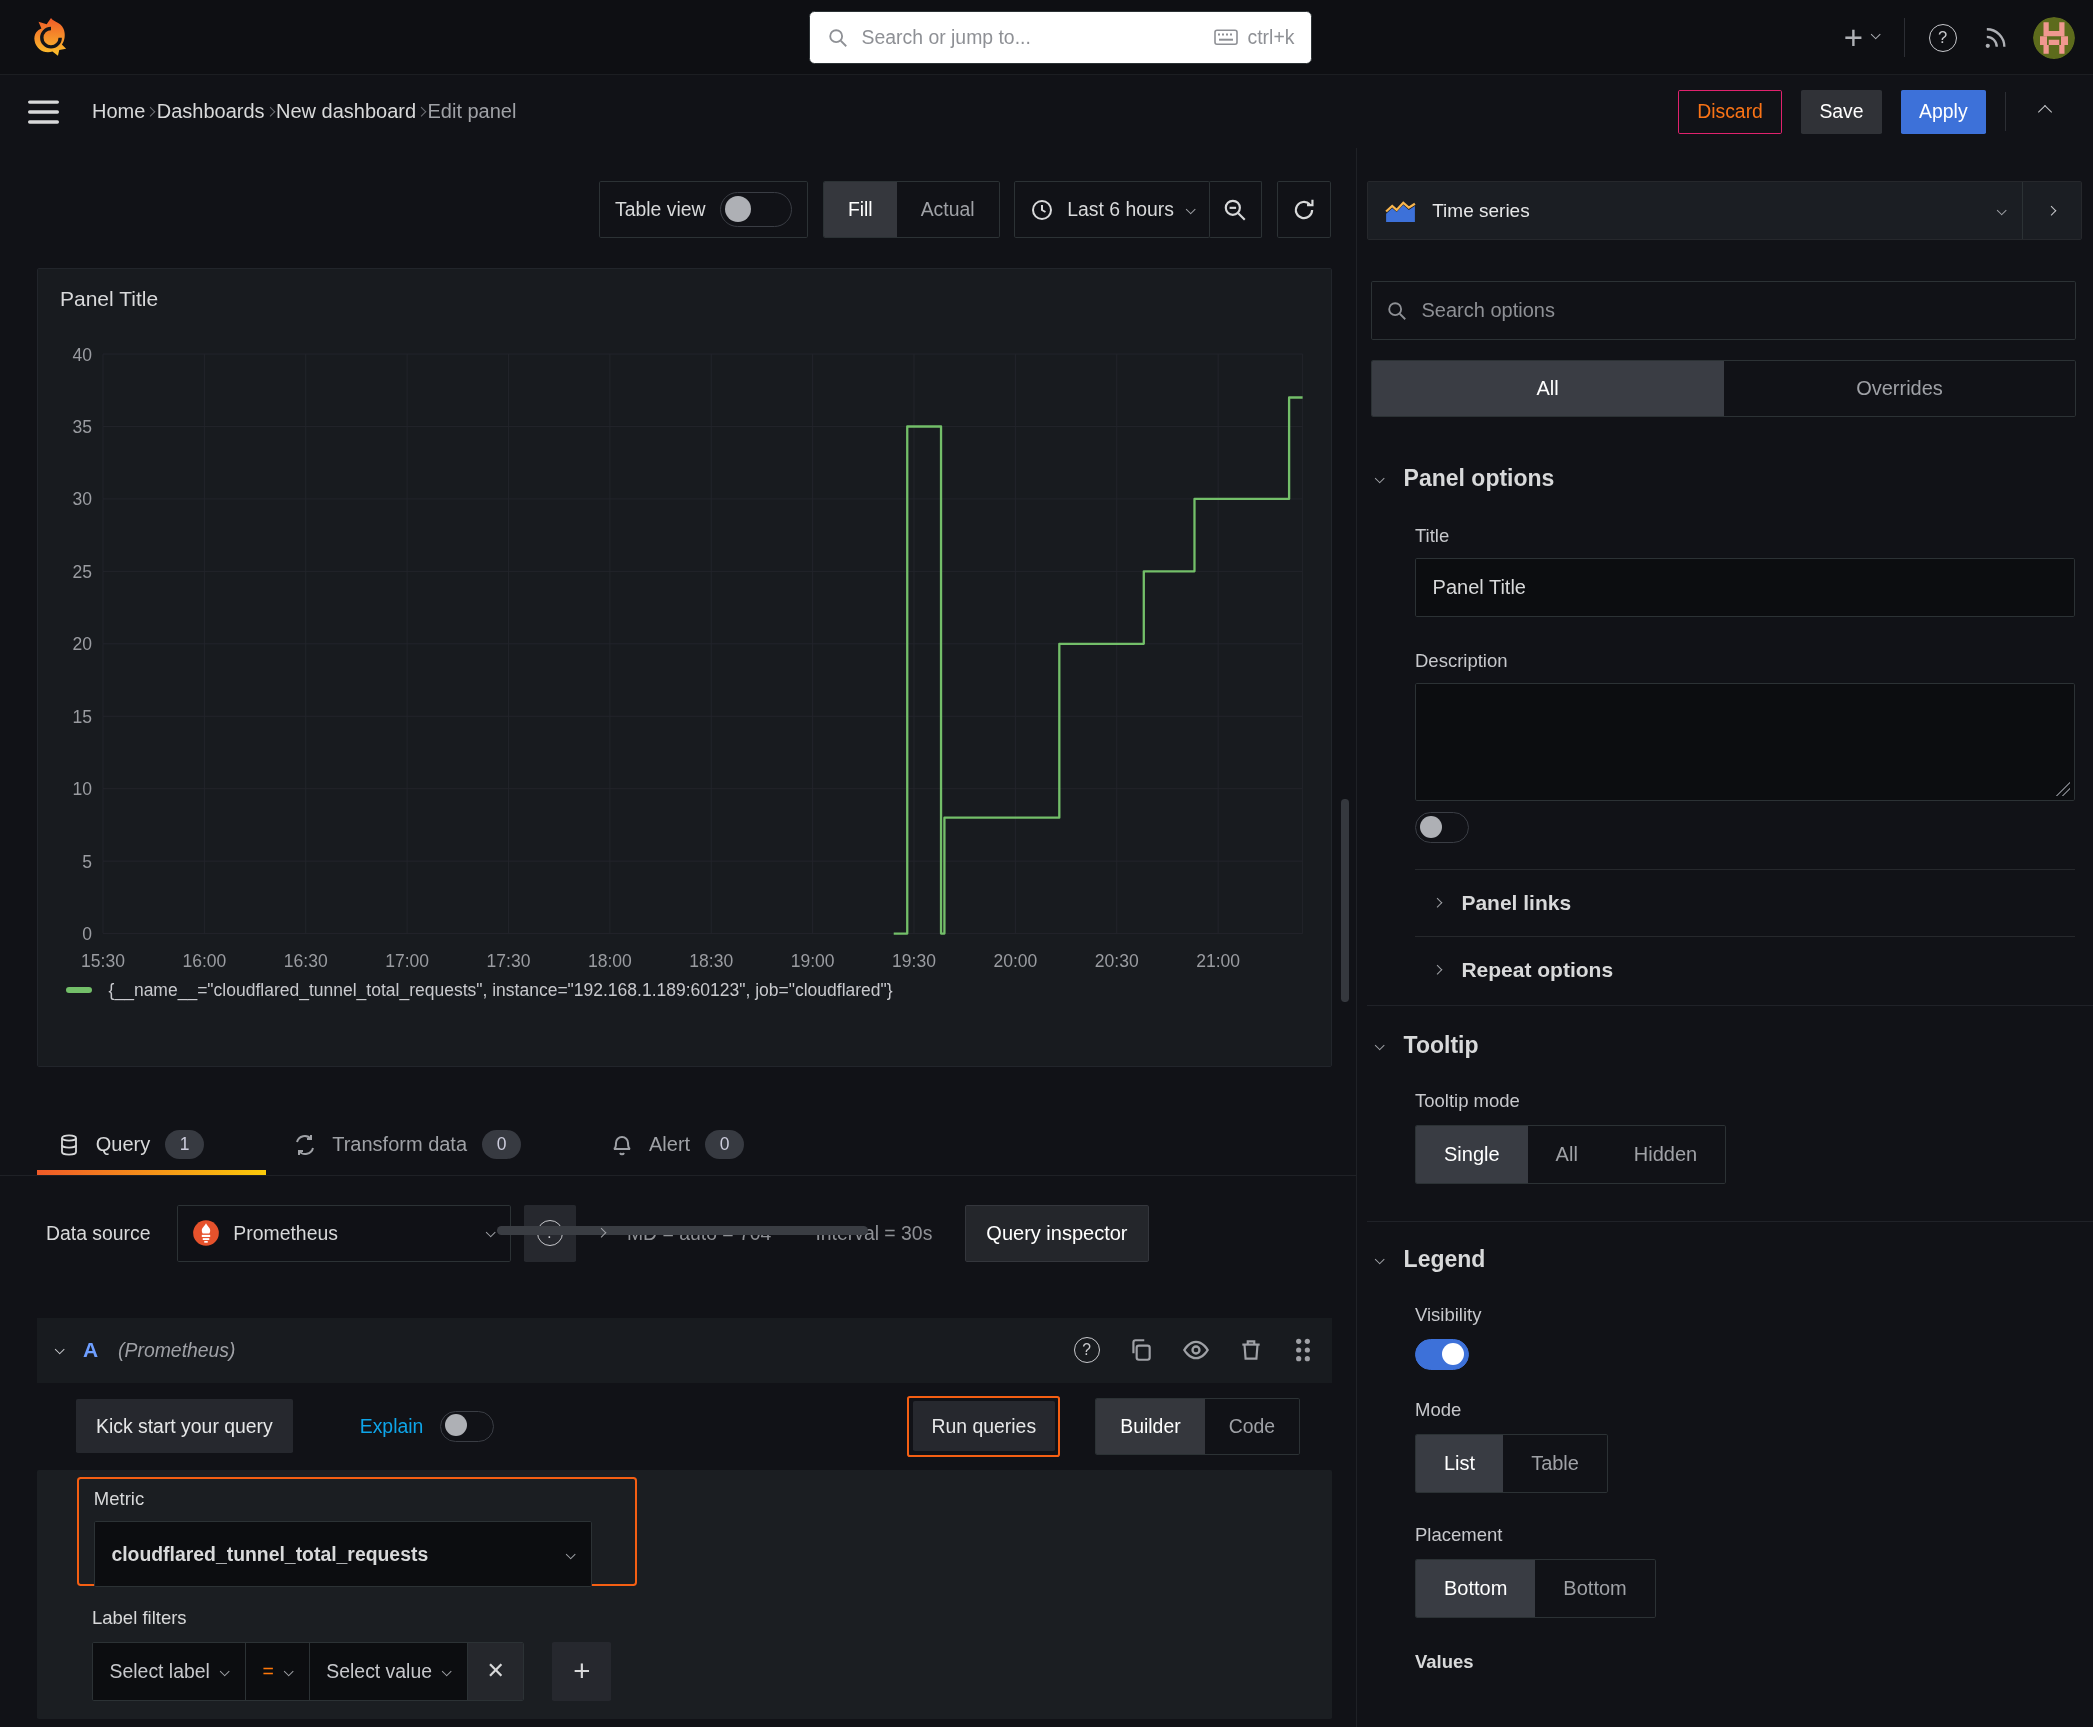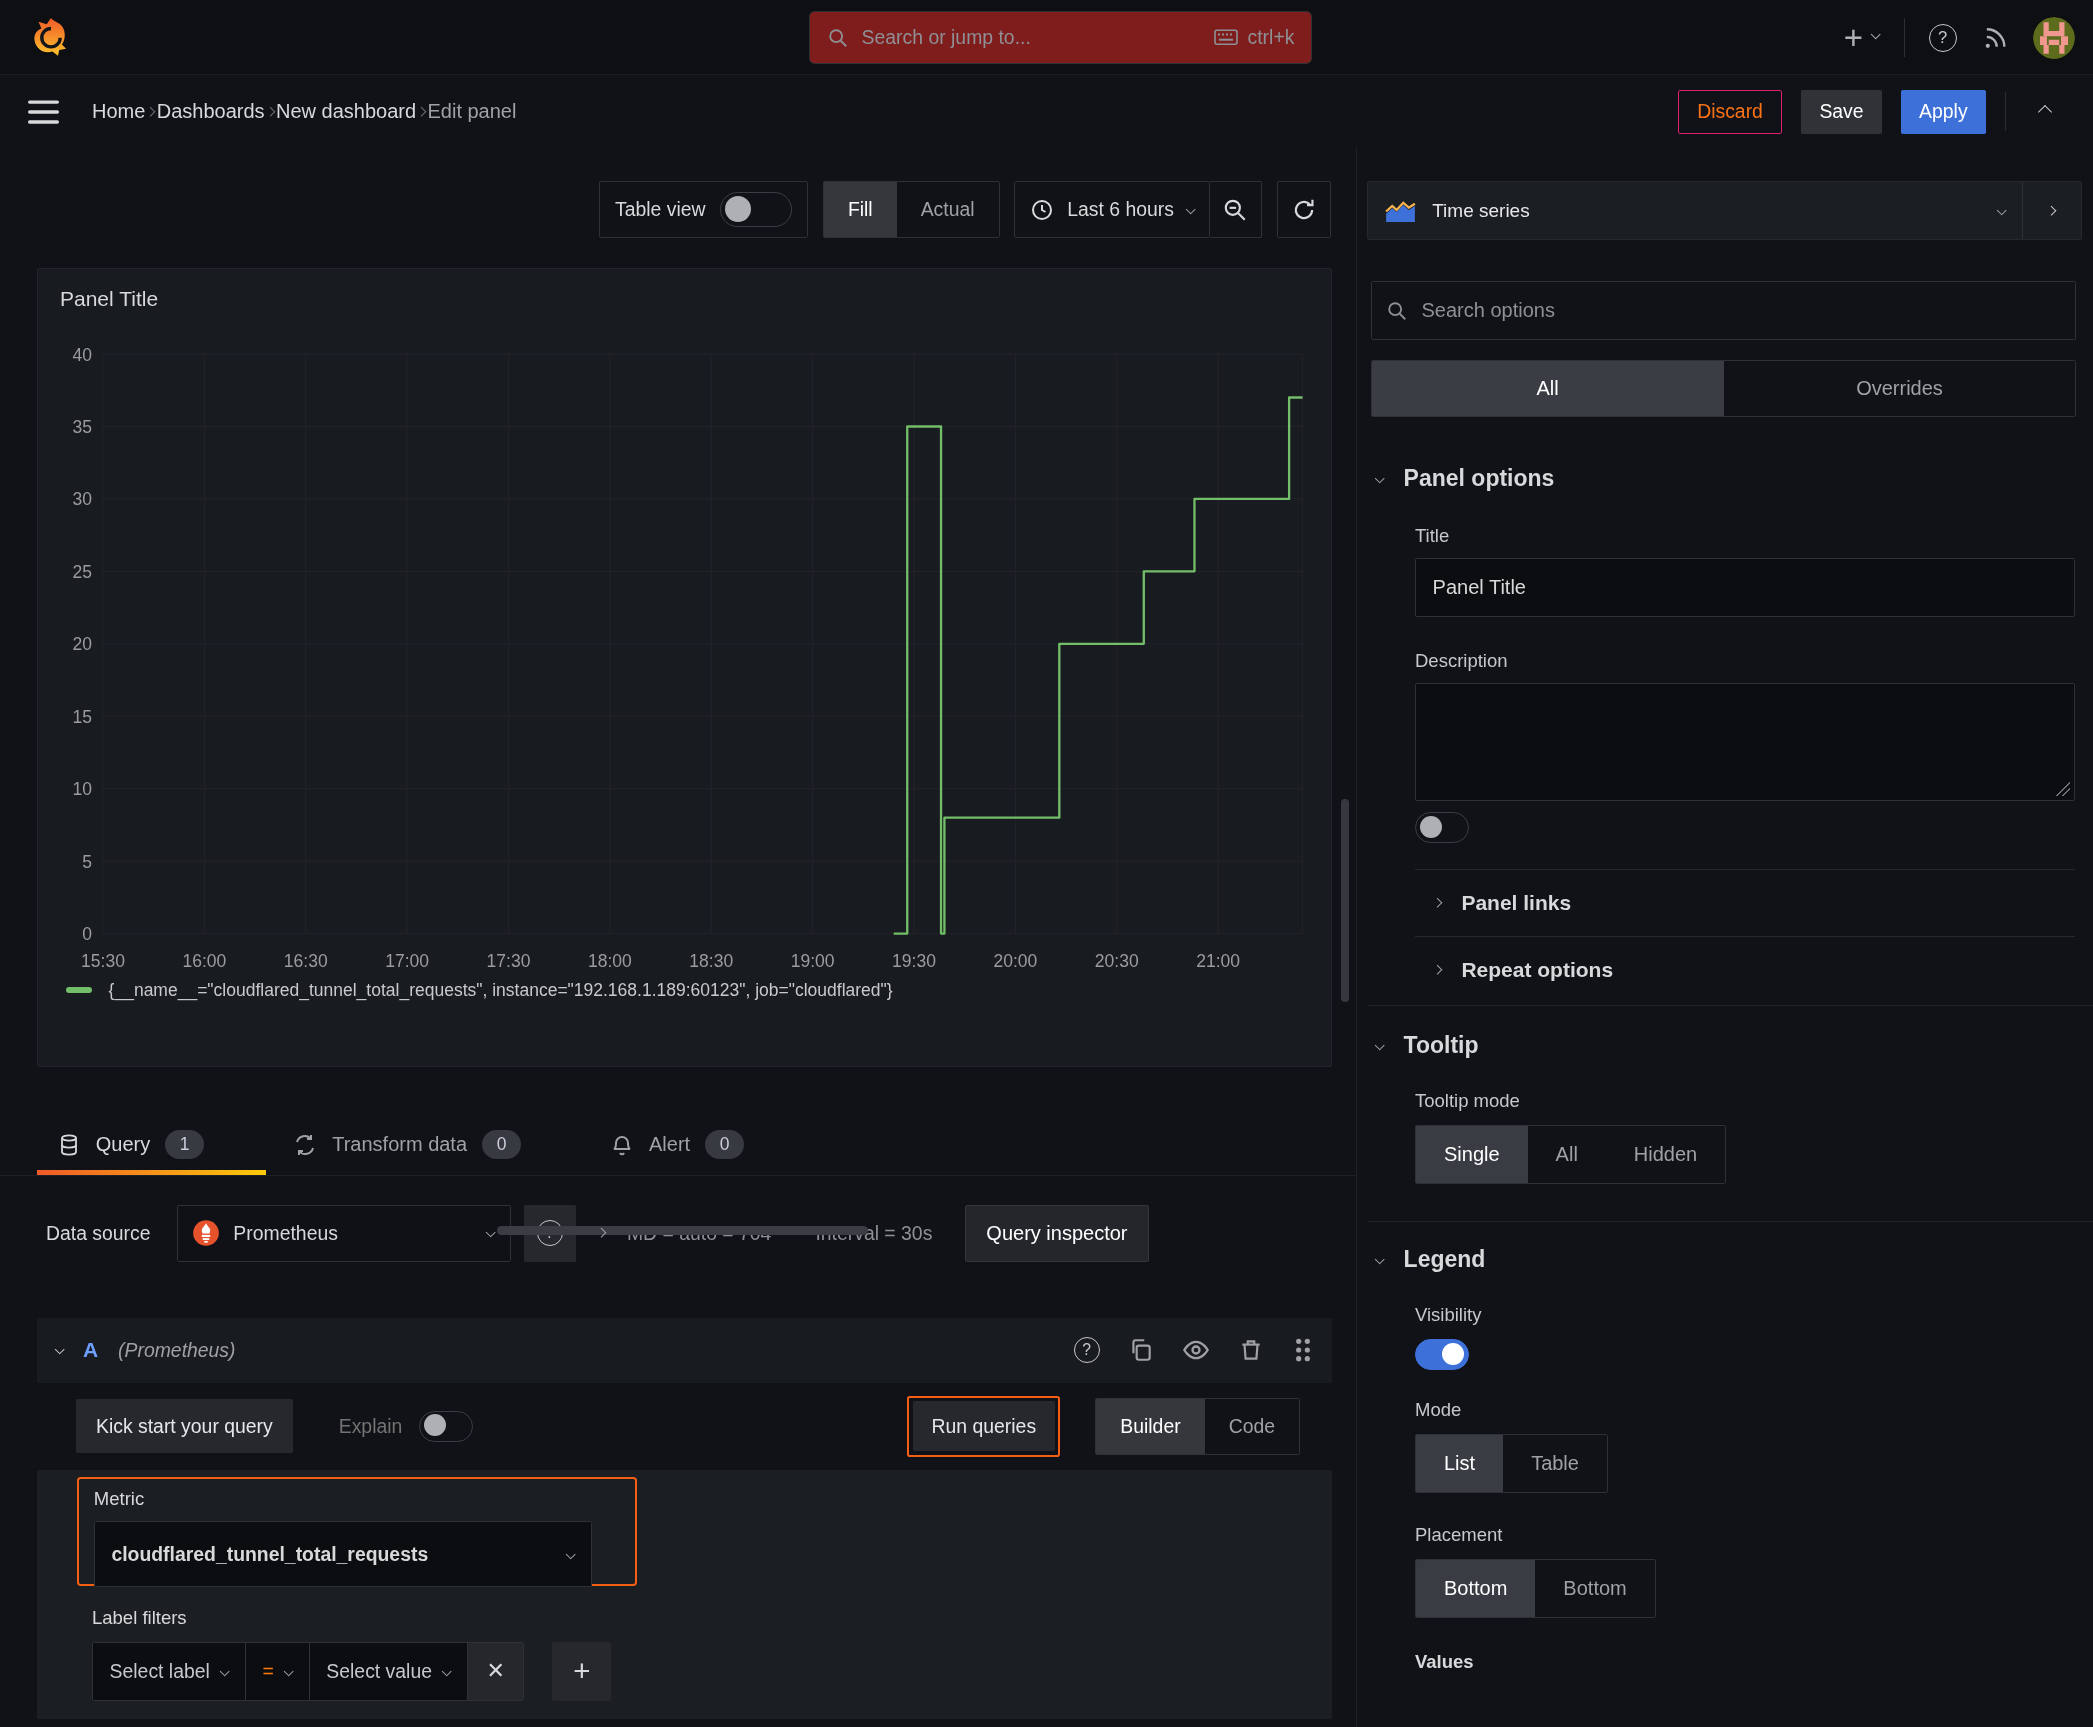--- a/index.html
+++ b/index.html
@@ -3,21 +3,21 @@
 <meta charset="utf-8">
 <style>
   * { box-sizing: border-box; margin: 0; padding: 0; }
   html,body { background:#0b0c0e; }
   body { font-family:"Liberation Sans", sans-serif; color:#d8d9da; }
   .app { position:relative; width:2093px; height:1728px; background:#111217; overflow:hidden; }
 
   
   .topnav { position:relative; height:75px; background:#0e0f13; display:flex; align-items:center; border-bottom:0.9px solid #1c1e22;}
   .logo { width:42px; height:42px; margin-left:29.5px; }
-  .gsearch { position:absolute; left:809px; top:11px; width:503px; height:53px; background:#7f1d1d; border:0.9px solid #2c3235; border-radius:5.5px; display:flex; align-items:center; padding:0 16.6px; color:#8e9095; font-size:19.4px; cursor:text;}
+  .gsearch { position:absolute; left:809px; top:11px; width:503px; height:53px; background:#ffffff; border:0.9px solid #2c3235; border-radius:5.5px; display:flex; align-items:center; padding:0 16.6px; color:#8e9095; font-size:19.4px; cursor:text;}
   .gsearch .ph { flex:1; margin-left:13px; }
   .kbdgroup { display:flex; align-items:center; gap:9.2px; color:#8e9095; }
   .topright { position:absolute; right:18.5px; top:0; height:75px; display:flex; align-items:center; gap:24px; color:#aeb0b5;}
   .iconbtn { display:flex; align-items:center; justify-content:center; cursor:pointer; color:#aeb0b5; }
   .vdiv { width:0.9px; height:39px; background:#2c2e34; }
   .avatar { width:42px; height:42px; border-radius:50%; overflow:hidden; cursor:pointer; }
 
   
   .crumbbar { height:73px; display:flex; align-items:center; padding:0 28px; background:#111217; }
   .burger { margin-right:33px; cursor:pointer; color:#d8d9da;}
@@ -78,21 +78,21 @@
 
   
   .qheader { margin:55px 0 0 37px; width:1295px; height:65px; background:#181b1f; display:flex; align-items:center; padding:0 18.5px; gap:20px;}
   .refid { color:#6e9fff; font-size:21px; font-weight:bold; cursor:pointer;}
   .dshint { color:#9fa1a6; font-size:19.4px; font-style:italic; }
   .qhicons { margin-left:auto; display:flex; align-items:center; gap:28px; color:#9fa1a6;}
 
   
   .qtoolbar { margin:13px 0 0 37px; width:1295px; display:flex; align-items:center; }
   .kickbtn { margin-left:39px; height:54px; background:#26282e; border-radius:1.8px; display:flex; align-items:center; padding:0 20px; font-size:19.4px; color:#e6e7e8; cursor:pointer;}
-  .explain { margin-left:46px; display:flex; align-items:center; gap:16.6px; font-size:19.4px; color:#737373;}
+  .explain { margin-left:67px; display:flex; align-items:center; gap:16.6px; font-size:19.4px; color:#0ea5e9;}
   .runhl { margin-left:auto; border:2.8px solid #f55f13; border-radius:2.8px; padding:3.7px;}
   .runbtn { height:50px; background:#26282e; border-radius:1.8px; display:flex; align-items:center; padding:0 18.5px; font-size:19.4px; color:#e6e7e8; cursor:pointer;}
   .bcseg { margin-left:35px; margin-right:32px; }
 
   
   .qeditor { position:relative; margin:13px 0 0 37px; width:1295px; height:249px; background:#1b1e22; border-radius:1.8px; }
   .metrichl { position:absolute; left:40px; top:7.4px; width:560px; height:109px; border:2.8px solid #f55f13; border-radius:3.7px; padding:9.2px 14.8px;}
   .fieldlabel { font-size:18.5px; color:#d8d9da; }
   .select { height:66px; background:#0c0d10; border:0.9px solid #2c3235; border-radius:1.8px; display:flex; align-items:center; padding:0 16.6px; font-size:19.4px; color:#d8d9da; cursor:pointer;font-weight:bold; }
   .select .chev { margin-left:13px; color:#9fa1a6;}

